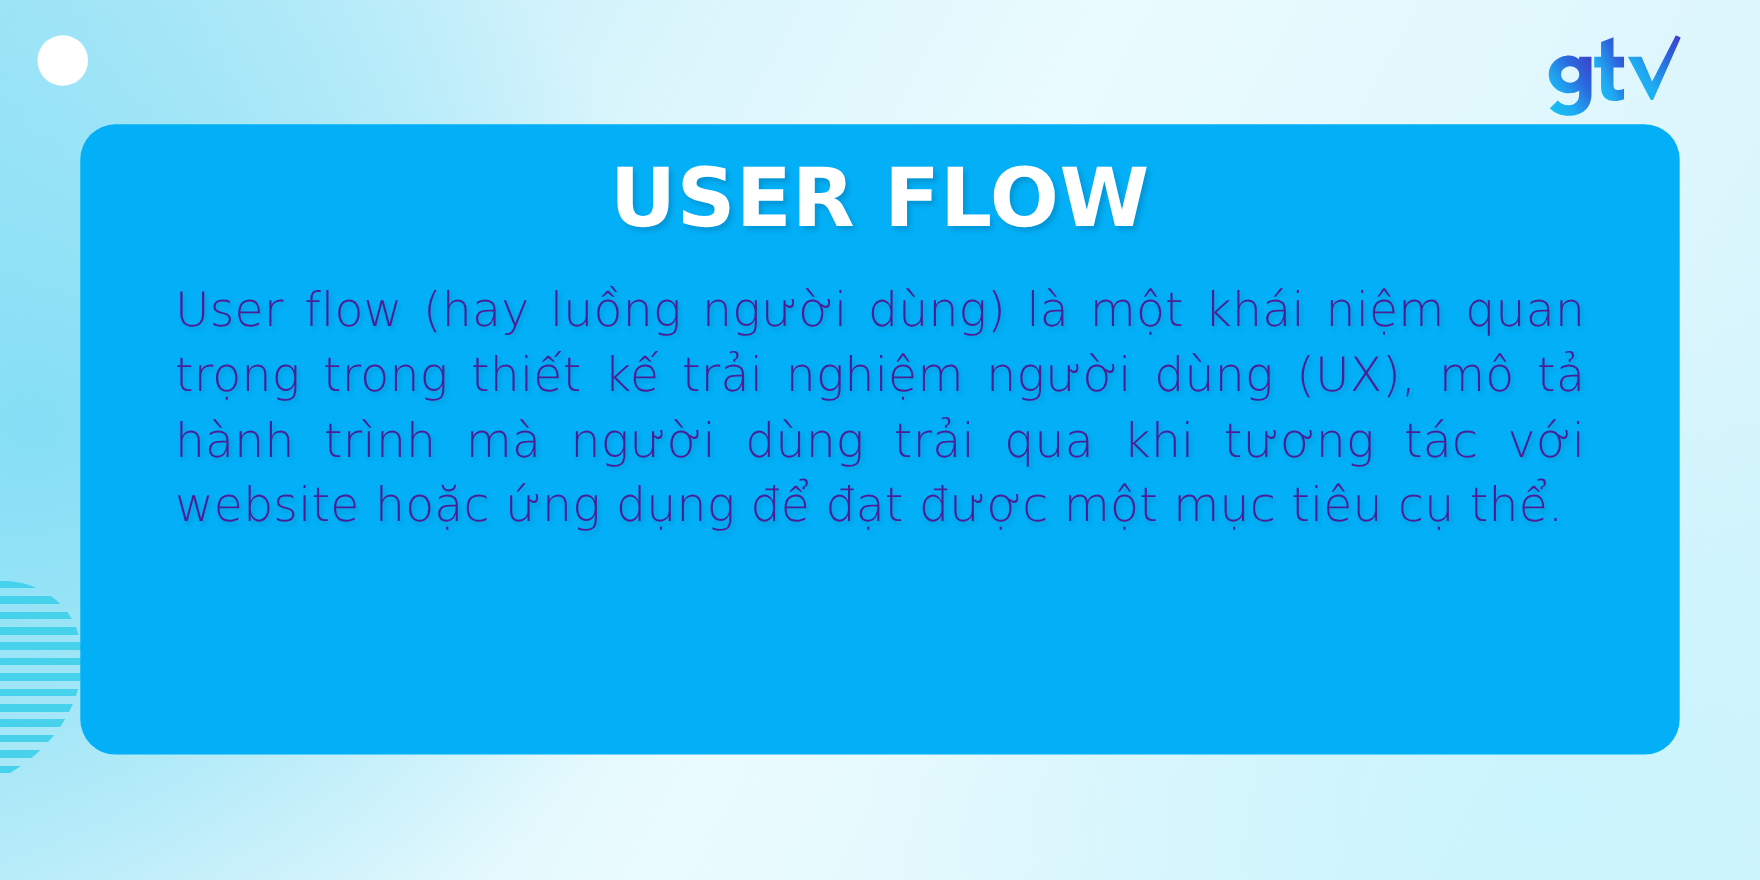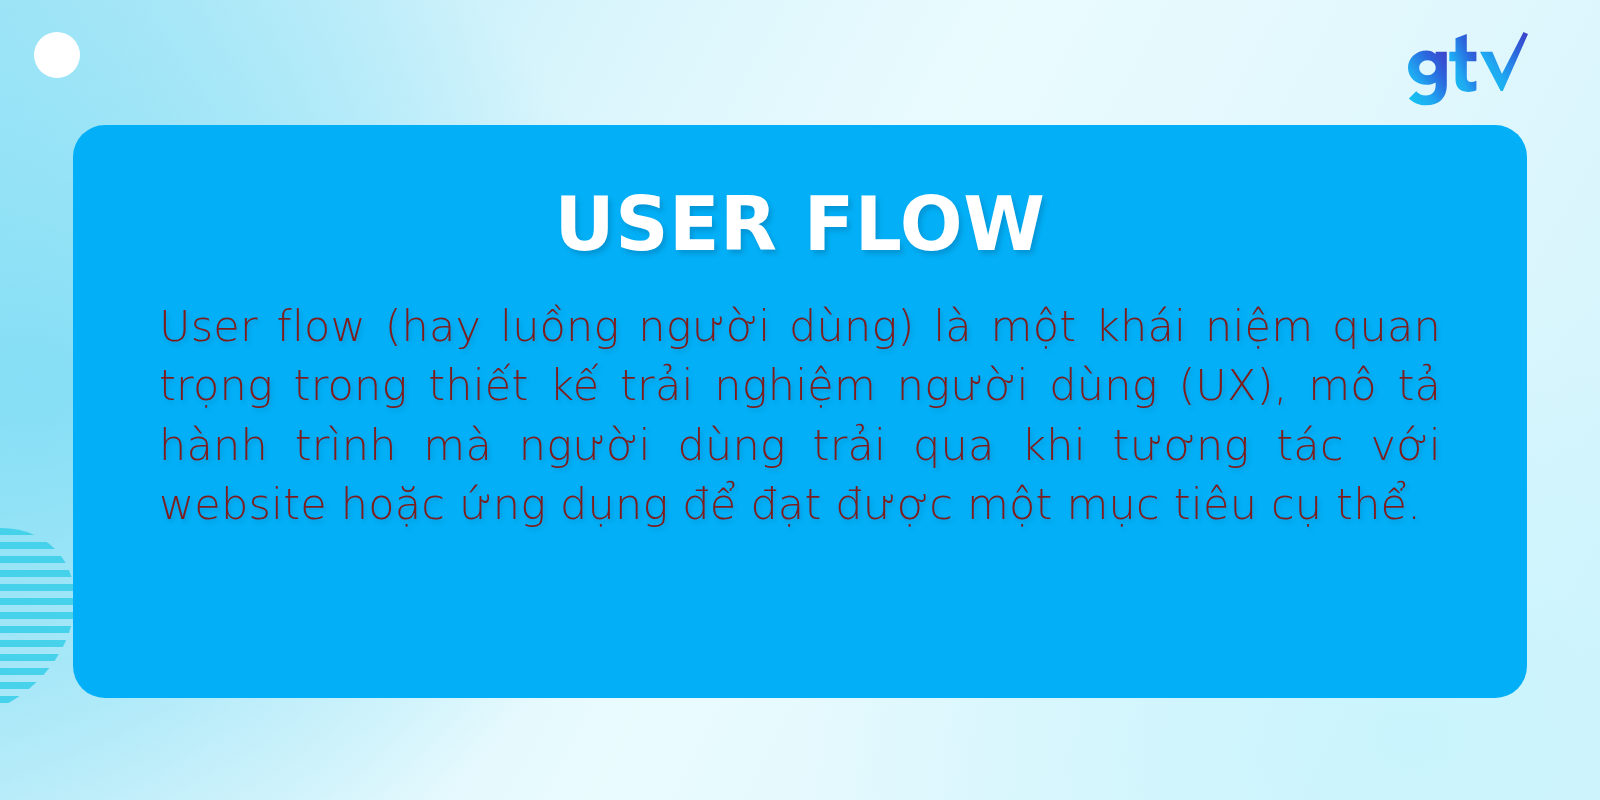--- a/index.html
+++ b/index.html
@@ -71,39 +71,38 @@
   
   .card {
     position: absolute;
     left: 73px;
     top: 113px;
     width: 1454px;
     height: 573px;
     border-radius: 32px;
     background: #03b0f7;
     box-sizing: border-box;
-    padding: 62px 86px 40px 86px;
-    margin-top: 12px;
+    padding: 30px 86px 40px 86px;
   }
 
   .card-title {
     margin: 0;
     text-align: center;
     color: #ffffff;
     font-size: 74px;
     line-height: 1.0;
     font-weight: 700;
     letter-spacing: 0.5px;
     text-shadow: 3px 4px 5px rgba(0, 90, 140, 0.30);
     font-family: "DejaVu Sans", "Liberation Sans", sans-serif;
   }
 
   .card-body {
     margin: 36px 0 0 0;
-    color: #7f1d1d;
+    color: #4c1d95;
     font-size: 43px;
     line-height: 1.38;
     font-weight: 300;
     text-align: justify;
     text-align-last: left;
     letter-spacing: 0.2px;
     text-shadow: 2px 3px 4px rgba(0, 90, 140, 0.26);
     font-family: "DejaVu Sans", "Liberation Sans", sans-serif;
   }
 </style>

